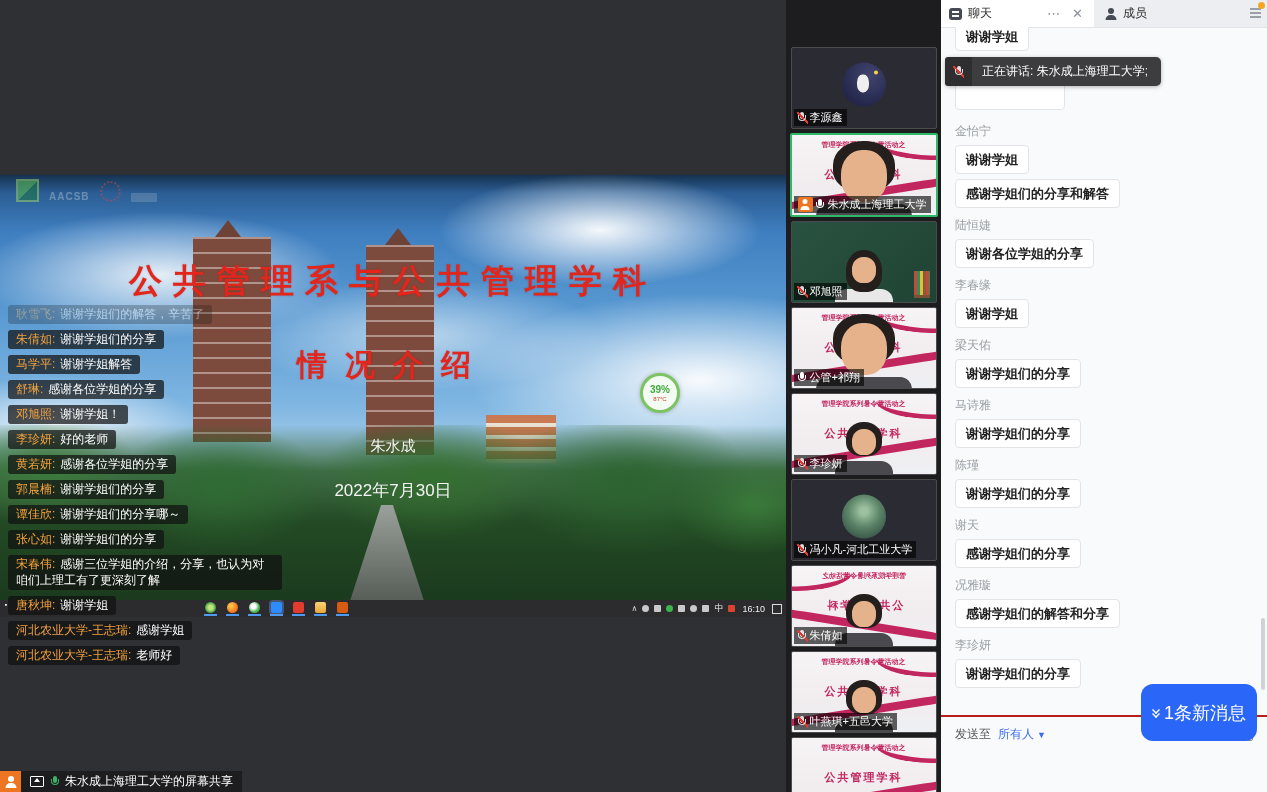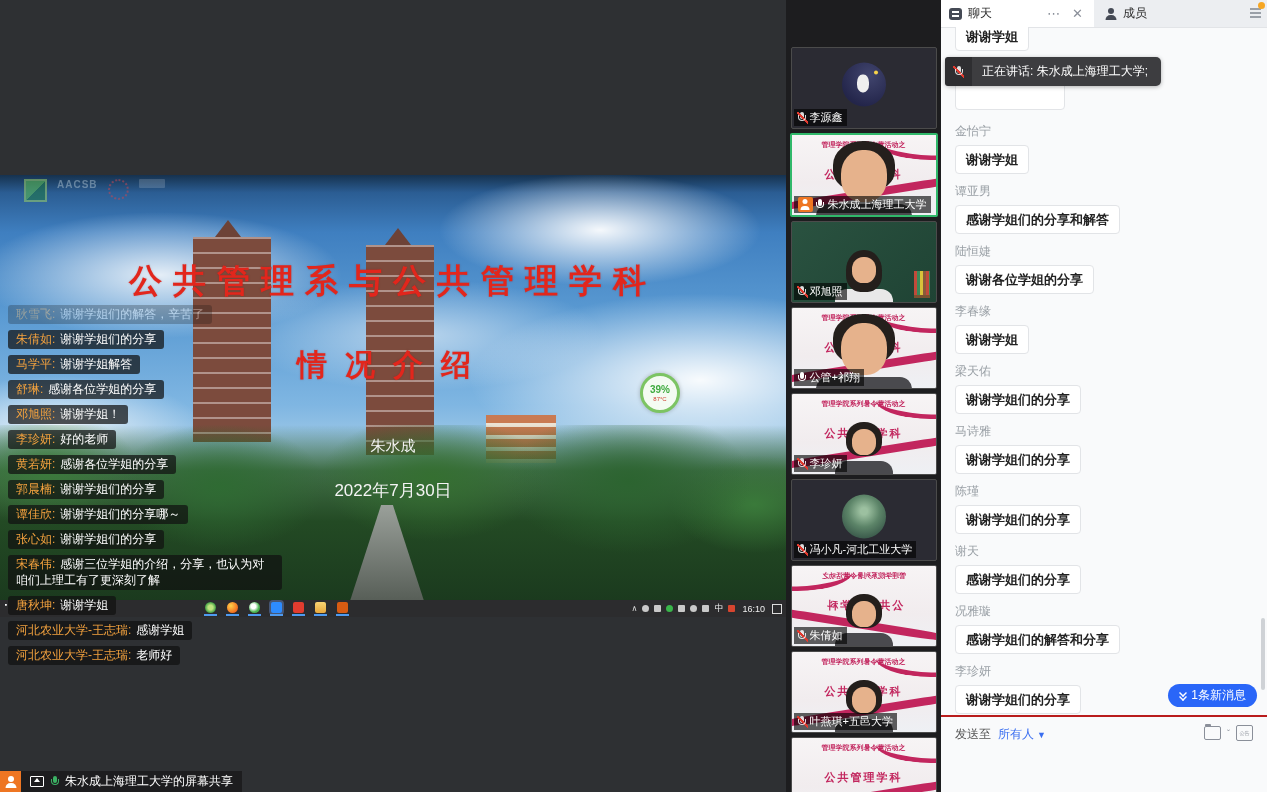--- a/index.html
+++ b/index.html
@@ -27,21 +27,21 @@
   .trees{position:absolute;left:0;right:0;top:250px;height:176px;
     background:
       radial-gradient(ellipse 130px 80px at 6% 25%, #3c7a3c, transparent 70%),
       radial-gradient(ellipse 150px 90px at 28% 35%, #2f6b33, transparent 70%),
       radial-gradient(ellipse 160px 90px at 55% 30%, #356f31, transparent 70%),
       radial-gradient(ellipse 170px 100px at 80% 32%, #2c6430, transparent 72%),
       radial-gradient(ellipse 120px 70px at 96% 45%, #3a7a3a, transparent 70%),
       linear-gradient(180deg,rgba(40,90,40,0) 0,rgba(40,90,40,.85) 26%,#234a24 55%,#1b3a1e 100%);}
   .road{position:absolute;left:350px;top:330px;width:74px;height:96px;
     background:linear-gradient(180deg,#9aa09a,#575e57);clip-path:polygon(42% 0,58% 0,100% 100%,0 100%);}
-  .slogos{position:absolute;left:24px;top:4px;display:flex;gap:10px;align-items:flex-start;opacity:.55;}
+  .slogos{position:absolute;left:16px;top:4px;display:flex;gap:10px;align-items:flex-end;opacity:.55;}
   .aacsb-box{width:19px;height:19px;border:2px solid #9ad06a;background:linear-gradient(135deg,#5bbf4e 50%,#1f7a46 50%);}
   .aacsb-text{color:#9fb6c8;font-size:10px;font-weight:bold;letter-spacing:1px;}
   .amba-circle{width:17px;height:17px;border:2px dotted #c14854;border-radius:50%;}
   .amba-text{width:26px;height:9px;background:rgba(200,210,220,.4);border-radius:1px;}
   .stitle{position:absolute;left:0;width:100%;text-align:center;color:#e2261c;font-weight:bold;
     text-shadow:0 0 2px rgba(120,0,0,.25);white-space:nowrap;}
   .stitle1{top:84px;font-size:33px;letter-spacing:11px;}
   .stitle2{top:170px;font-size:30px;letter-spacing:18px;}
   .swhite{position:absolute;left:0;width:100%;text-align:center;color:#f4f4f4;}
   .spname{top:262px;font-size:15px;}
@@ -168,22 +168,22 @@
     padding:6px 10px;font-size:13px;font-weight:600;color:#222;margin-top:5px;max-width:270px;line-height:15px;}
   .bubble.partial{margin-top:-10px;}
   .bubble.ghost{width:88px;height:14px;}
   .msgrow{display:block;}
   
   .toast{position:absolute;left:4px;top:57px;width:216px;height:29px;background:#3d3d40;border-radius:5px;
     display:flex;align-items:center;z-index:8;box-shadow:0 1px 4px rgba(0,0,0,.3);}
   .toast-icon{width:27px;height:29px;background:#2e2e31;border-radius:3px 0 0 3px;display:flex;align-items:center;justify-content:center;flex:none;}
   .toast-text{color:#fff;font-size:12px;padding:0 10px;white-space:nowrap;}
   
-  .pill{position:absolute;right:10px;top:684px;height:23px;border-radius:12px;background:#2a66f8;color:#fff;
-    font-size:12px;display:flex;align-items:center;gap:4px;padding:0 11px;z-index:9;}
+  .pill{position:absolute;right:10px;top:684px;height:33px;border-radius:12px;background:#2a66f8;color:#fff;
+    font-size:18px;display:flex;align-items:center;gap:4px;padding:12px 11px;z-index:9;}
   .dchev{position:relative;width:8px;height:9px;}
   .dchev::before,.dchev::after{content:"";position:absolute;left:0;width:6px;height:6px;border-right:2px solid #fff;border-bottom:2px solid #fff;transform:rotate(45deg) scale(.7);}
   .dchev::before{top:-2px;}
   .dchev::after{top:2px;}
   .scroll-thumb{position:absolute;right:2px;top:618px;width:4px;height:72px;background:#cfd2d6;border-radius:2px;z-index:9;}
   
   .compose{position:absolute;left:0;right:0;bottom:0;height:77px;border-top:2px solid #b91c1c;background:#f9fafb;padding:9px 14px;box-sizing:border-box;}
   .compose-row{display:flex;align-items:center;position:relative;}
   .send-label{font-size:12px;color:#555;}
   .send-value{font-size:12px;color:#3a6ef0;margin-left:7px;}
@@ -483,21 +483,20 @@
       <div class="mname obscured">刘</div>
       <div class="msgrow"><span class="bubble ghost"></span></div>
       <div>
 
           <div class="msgrow">
             <div class="mname">金怡宁</div>
             <span class="bubble">谢谢学姐</span>
           </div>
 
           <div class="msgrow">
-            <div class="mname">谭亚男</div>
             <span class="bubble">感谢学姐们的分享和解答</span>
           </div>
 
           <div class="msgrow">
             <div class="mname">陆恒婕</div>
             <span class="bubble">谢谢各位学姐的分享</span>
           </div>
 
           <div class="msgrow">
             <div class="mname">李春缘</div>

